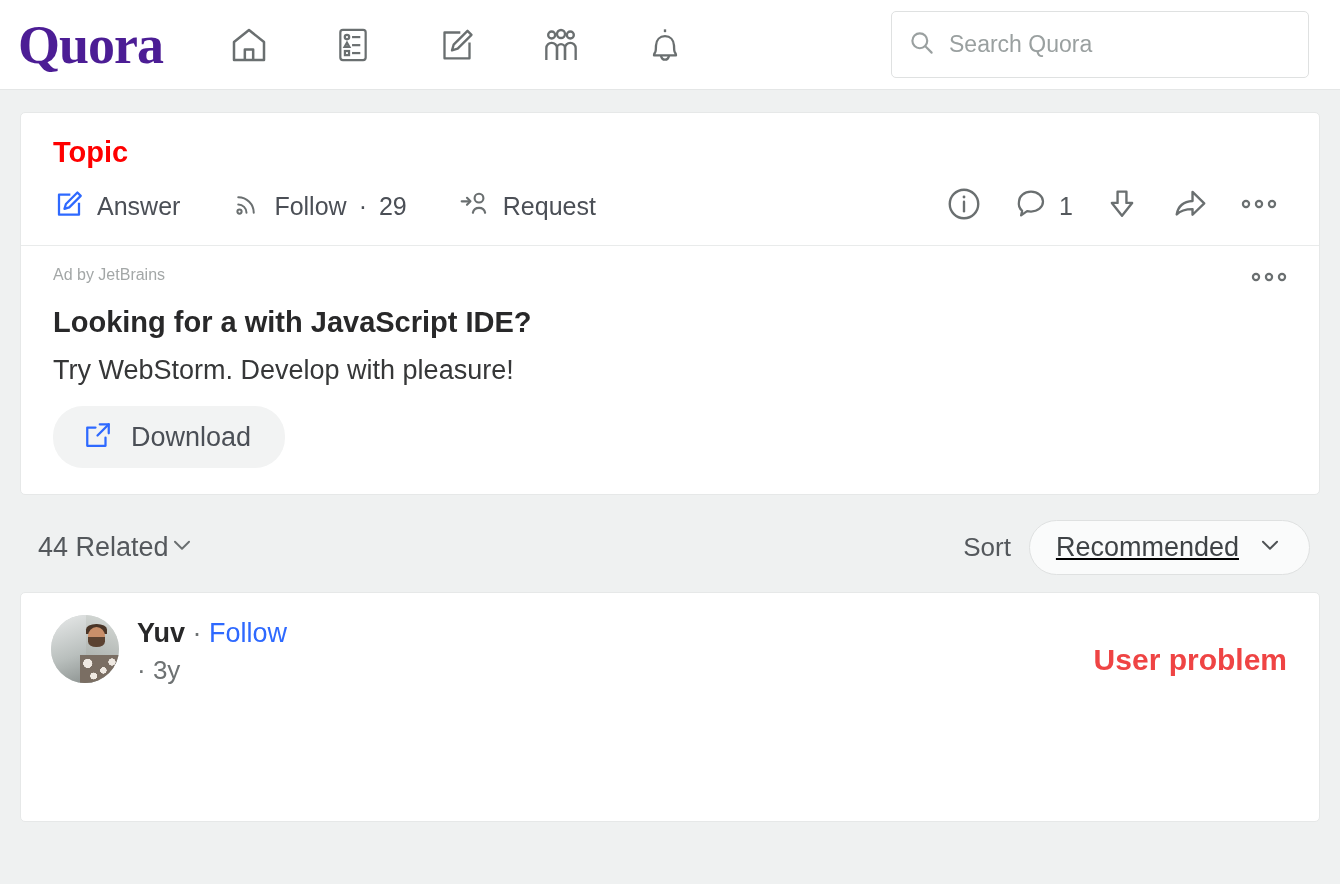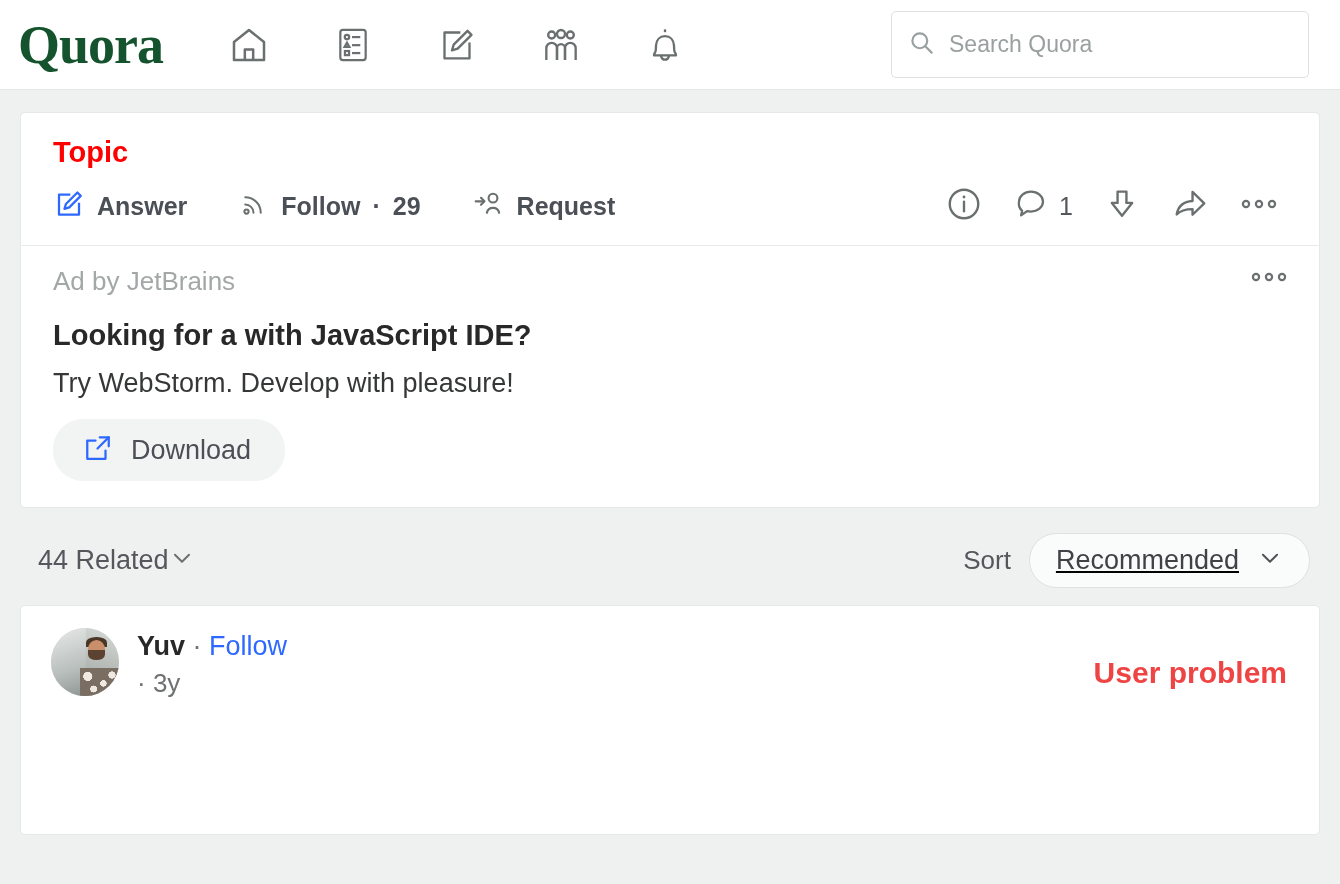--- a/index.html
+++ b/index.html
@@ -18,21 +18,21 @@
     border-bottom: 1px solid #e4e6e6;
     display: flex;
     align-items: center;
     padding: 0 30px 0 18px;
     position: relative;
   }
   .logo {
     font-family: "Liberation Serif", serif;
     font-size: 54px;
     font-weight: bold;
-    color: #14532d;
+    color: #4c1d95;
     letter-spacing: -1px;
     line-height: 1;
     margin-right: 58px;
     user-select: none;
   }
   .nav {
     display: flex;
     align-items: center;
     gap: 60px;
     margin-left: 6px;
@@ -92,21 +92,21 @@
     color: #282829;
     line-height: 1.25;
     letter-spacing: -0.3px;
   }
   .action-row {
     display: flex;
     align-items: center;
     margin-top: 18px;
     padding-bottom: 6px;
   }
-  .action-left { display: flex; align-items: center; gap: 52px; font-weight: bold; }
+  .action-left { display: flex; align-items: center; gap: 52px; }
   .action {
     display: flex;
     align-items: center;
     gap: 12px;
     cursor: pointer;
   }
   .action-label {
     font-size: 25px;
     color: #4b4f56;
   }
@@ -123,21 +123,21 @@
     gap: 10px;
     cursor: pointer;
   }
   .icon-count { font-size: 25px; color: #54585c; }
 
   .divider { height: 1px; background: #e9ebeb; }
 
   
   .ad-block { padding: 20px 32px 26px 32px; position: relative; }
   .ad-by {
-    font-size: 26px;
+    font-size: 16px;
     color: #a3a7a7;
     margin-bottom: 22px;
   }
   .ad-title {
     font-size: 29px;
     font-weight: bold;
     color: #282829;
     margin-bottom: 16px;
   }
   .ad-sub {

